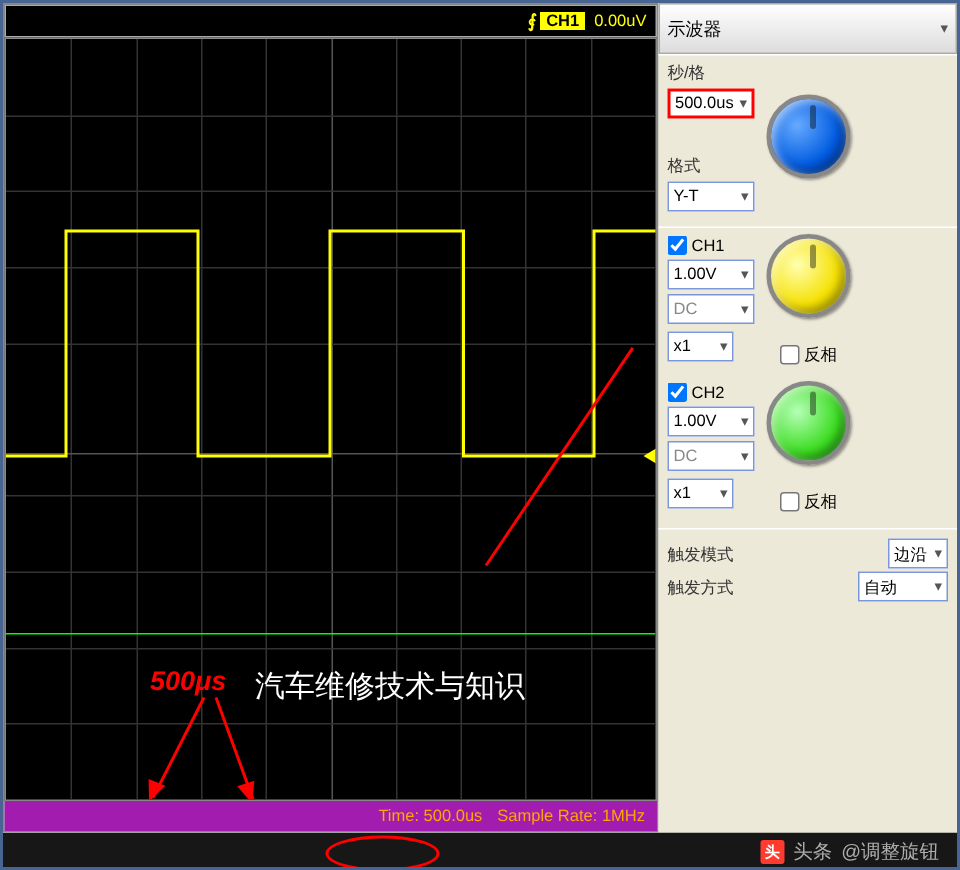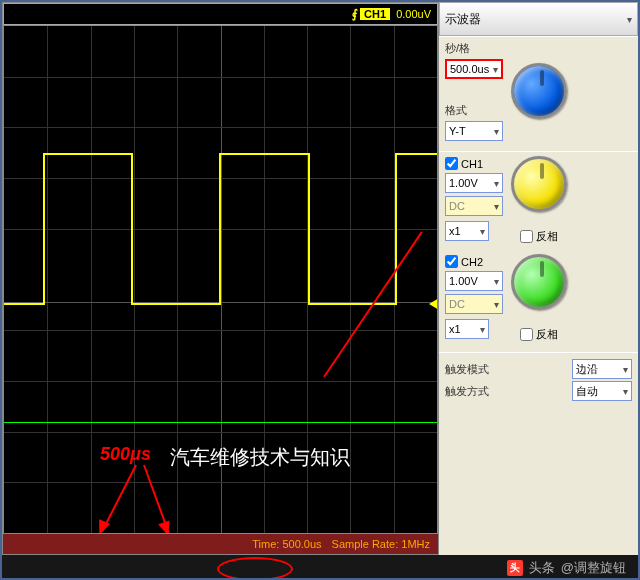--- a/index.html
+++ b/index.html
@@ -14,32 +14,32 @@
   .grid-v,.grid-h{position:absolute;background:#333}
   .grid-v{width:1px;height:100%;top:0}
   .grid-h{height:1px;width:100%;left:0}
   .axis-c{background:#555}
   .tmark{position:absolute;right:-2px;top:272px;width:0;height:0;border-top:6px solid transparent;border-bottom:6px solid transparent;border-right:10px solid #ff0}
   .tmark::after{content:"T";position:absolute;left:10px;top:-6px;color:#000;background:#ff0;font-size:9px;padding:0 1px}
   .wave-yellow{position:absolute;stroke:#ff0;stroke-width:2;fill:none}
   .wave-green{position:absolute;left:0;top:396px;height:1px;width:100%;background:#0f0}
   .anno-red{color:#f00;font-weight:bold;position:absolute}
   .anno-white{color:#fff;position:absolute;font-size:20px}
-  .scope-footer{height:20px;background:#7f1d1d;display:flex;justify-content:flex-end;align-items:center;gap:10px;padding:0 8px}
+  .scope-footer{height:20px;background:#a21caf;display:flex;justify-content:flex-end;align-items:center;gap:10px;padding:0 8px}
   .footer-item{color:#ffa500;font-size:11px}
   .panel{flex:1;background:#ece9d8;display:flex;flex-direction:column;font-size:12px}
   .panel-header{height:34px;background:linear-gradient(#fff,#dcdcdc);border:1px solid #aaa;display:flex;align-items:center;padding:0 5px;justify-content:space-between}
   .chevron{font-size:10px;color:#555}
   .section{border-top:1px solid #fff;padding:4px 6px 10px}
   .section-title{text-align:center;font-size:12px;color:#333;padding:2px 0 6px}
   .row{display:flex;align-items:center;gap:6px;margin:2px 0}
   .lbl{font-size:11px;color:#333;min-width:30px}
   select,.sel{font-size:11px;height:20px;border:1px solid #7a96df;background:#fff;padding:0 2px}
   .sel{display:inline-flex;align-items:center;justify-content:space-between;padding:0 3px}
-  .sel.disabled{background:#fef9c3;color:#888}
+  .sel.disabled{background:#ffffff;color:#888}
   .knob{width:56px;height:56px;border-radius:50%;border:3px solid #888;box-shadow:inset 2px 2px 6px rgba(255,255,255,.6),inset -3px -3px 6px rgba(0,0,0,.3),1px 1px 2px rgba(0,0,0,.4);position:relative}
   .knob::after{content:"";position:absolute;width:4px;height:16px;background:rgba(0,0,0,.4);left:26px;top:4px;border-radius:2px}
   .knob.blue{background:radial-gradient(circle at 35% 35%,#6af,#005ae0 60%,#003a9a)}
   .knob.yellow{background:radial-gradient(circle at 35% 35%,#ffffb0,#f5e000 60%,#b8ab00)}
   .knob.green{background:radial-gradient(circle at 35% 35%,#b6ffb6,#3bdc20 60%,#1f9010)}
   .cb{display:flex;align-items:center;gap:3px;font-size:11px}
   .hgroup{display:flex;gap:8px;align-items:center}
   .vcol{display:flex;flex-direction:column;gap:3px}
   .redbox{border:2px solid #f00}
   .red-ellipse{position:absolute;border:2px solid #f00;border-radius:50%;width:76px;height:24px;pointer-events:none;z-index:10}
@@ -184,21 +184,21 @@
               <input type="checkbox" style="">
               <span>反相</span>
             </label>
         </div>
       </div>
     </div>
 
     <div class="section">
       <div class="row">
         <span class="lbl" style="min-width:50px">触发模式</span>
-        <div class="sel" style="width:60px;margin-left:auto">
+        <div class="sel" style="width:40px;margin-left:auto">
             <span>边沿</span>
             <span class="chevron">▾</span>
           </div>
       </div>
       <div class="row">
         <span class="lbl" style="min-width:50px">触发方式</span>
         <div class="sel" style="width:60px;margin-left:auto">
             <span>自动</span>
             <span class="chevron">▾</span>
           </div>

